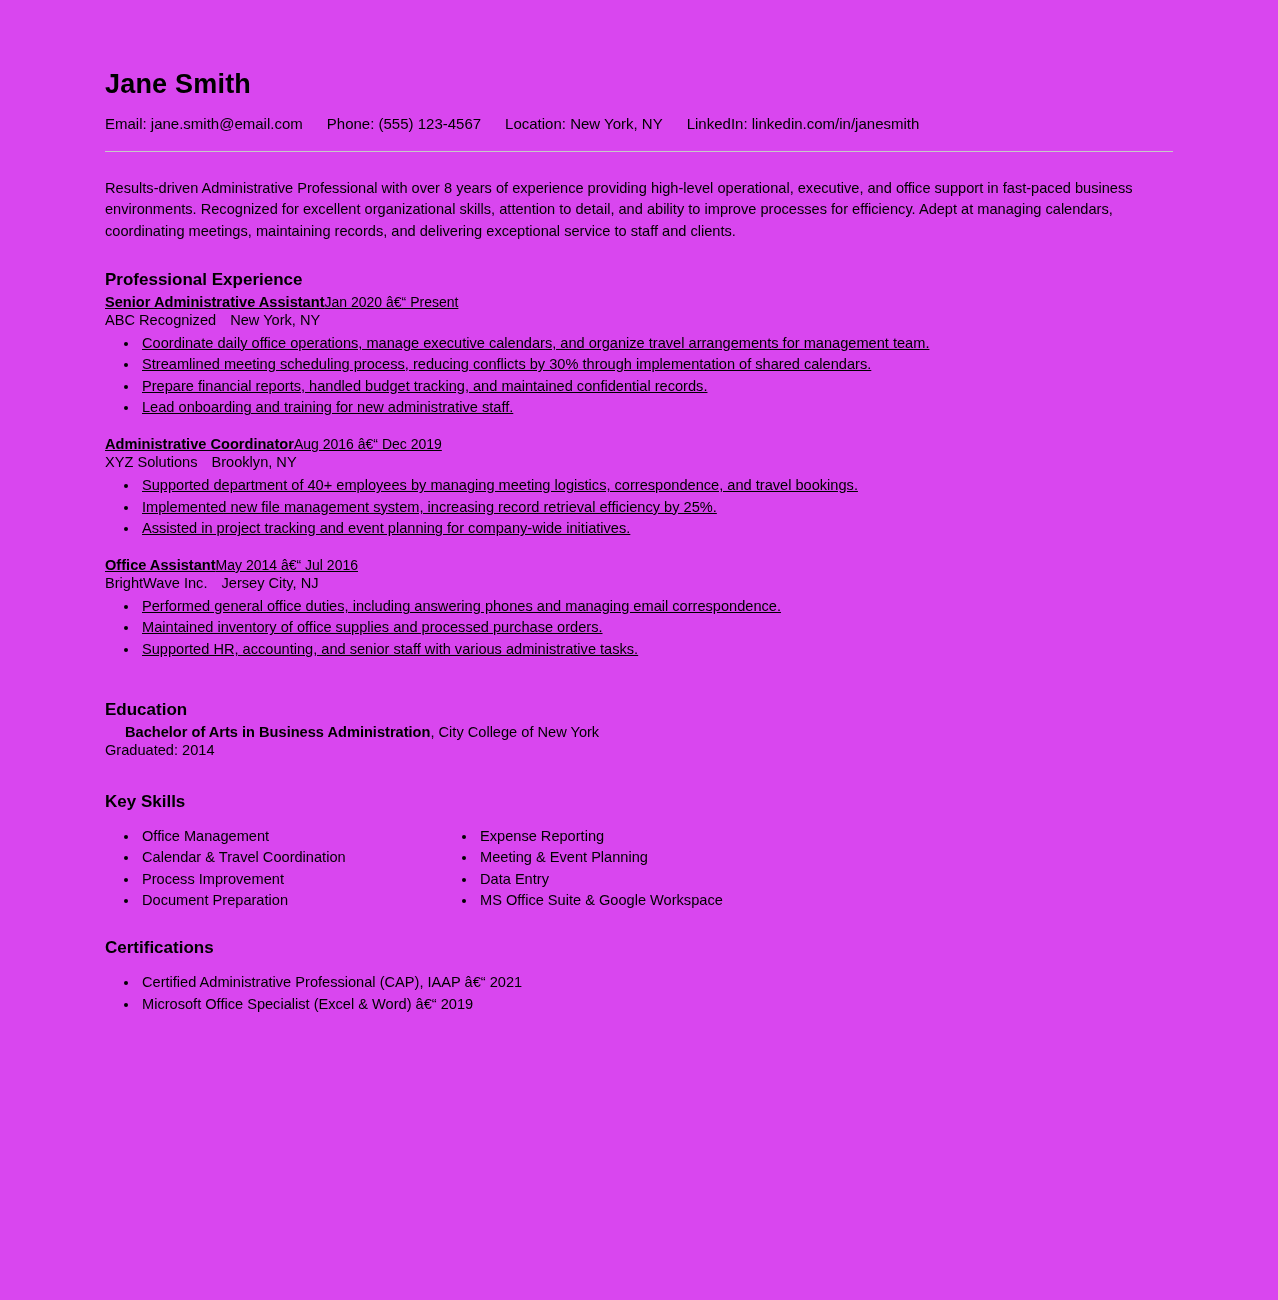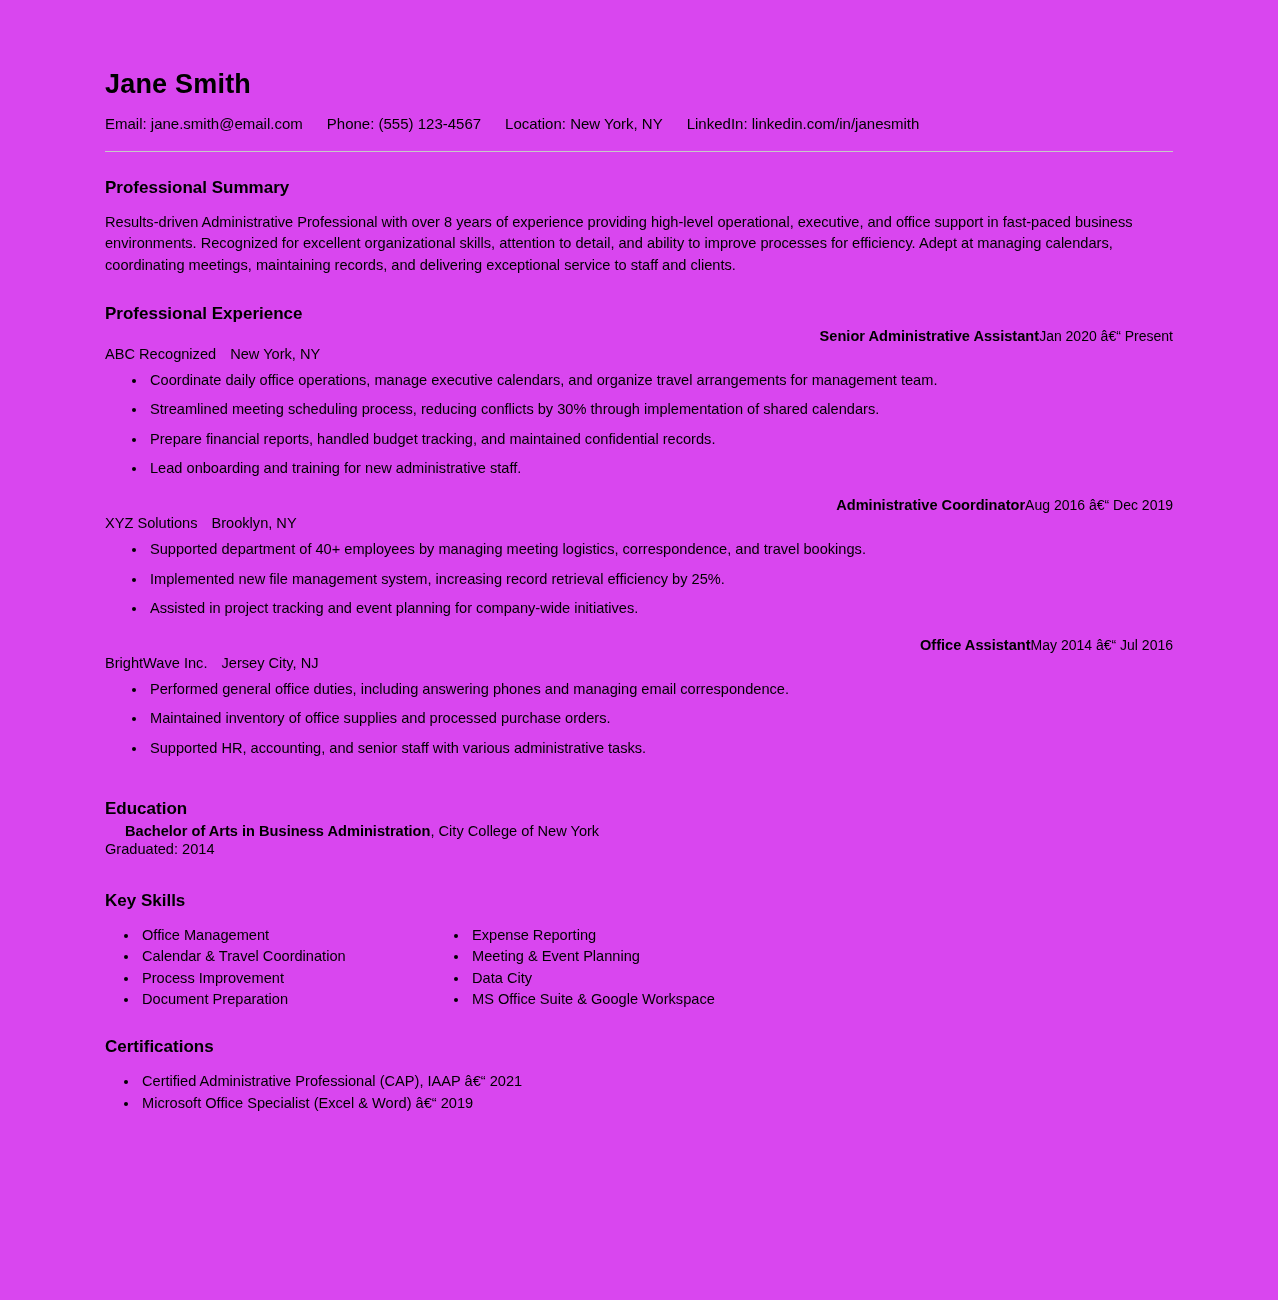--- a/index.html
+++ b/index.html
@@ -58,22 +58,23 @@
     font-size: 14.6px;
     line-height: 1.45;
     margin: 0 0 28px 0;
     max-width: 1075px;
   }
   .job {
     margin-bottom: 17px;
   }
   .job-header {
     display: flex;
-    justify-content: flex-end;
+    justify-content: flex-start;
     align-items: baseline;
+    text-decoration: underline;
   }
   .job-title {
     font-size: 14.6px;
     font-weight: bold;
   }
   .job-dates {
     font-size: 14px;
     white-space: nowrap;
   }
   .job-company {
@@ -85,39 +86,40 @@
     width: 14px;
   }
   ul.bullets {
     margin: 5px 0 0 0;
     padding-left: 34px;
     list-style: disc;
   }
   ul.bullets li {
     font-size: 14.6px;
     line-height: 1.48;
-    margin: 8px;
+    margin: 0;
     padding-left: 3px;
+    text-decoration: underline;
   }
   .edu-block {
     margin-top: 0;
   }
   .edu-degree {
     font-size: 14.6px;
   }
   .edu-degree b { font-weight: bold; margin-left: 20px; }
   .edu-grad {
     font-size: 14.6px;
     margin-top: 2px;
   }
   .spacer-lg { height: 30px; }
   .spacer-md { height: 22px; }
   .skills-grid {
     display: flex;
-    gap: 0px;
+    gap: 8px;
   }
   .skills-col {
     width: 330px;
   }
   .skills-col ul {
     margin: 0;
     padding-left: 34px;
     list-style: disc;
   }
   .skills-col li {
@@ -143,21 +145,20 @@
 
   <h1 class="name">Jane Smith</h1>
 
   <div class="contact-line">
     <span class="contact-item">Email: jane.smith@email.com</span><span class="contact-item">Phone: (555) 123-4567</span><span class="contact-item">Location: New York, NY</span><span class="contact-item">LinkedIn: linkedin.com/in/janesmith</span>
   </div>
 
   <hr class="rule">
 
   <div class="section">
-    <h2 class="section-title">Professional Summary</h2>
     <p class="summary-text">Results-driven Administrative Professional with over 8 years of experience providing high-level operational, executive, and office support in fast-paced business environments. Recognized for excellent organizational skills, attention to detail, and ability to improve processes for efficiency. Adept at managing calendars, coordinating meetings, maintaining records, and delivering exceptional service to staff and clients.</p>
   </div>
 
   <div class="section">
     <h2 class="section-title tight">Professional Experience</h2>
 
     <div class="job">
       <div class="job-header">
         <span class="job-title">Senior Administrative Assistant</span>
         <span class="job-dates">Jan 2020 â€“ Present</span>
@@ -224,21 +225,21 @@
           <li>Office Management</li>
           <li>Calendar &amp; Travel Coordination</li>
           <li>Process Improvement</li>
           <li>Document Preparation</li>
         </ul>
       </div>
       <div class="skills-col">
         <ul>
           <li>Expense Reporting</li>
           <li>Meeting &amp; Event Planning</li>
-          <li>Data City</li>
+          <li>Data Entry</li>
           <li>MS Office Suite &amp; Google Workspace</li>
         </ul>
       </div>
     </div>
   </div>
 
   <div class="spacer-md"></div>
 
   <div class="section certs">
     <h2 class="section-title">Certifications</h2>

